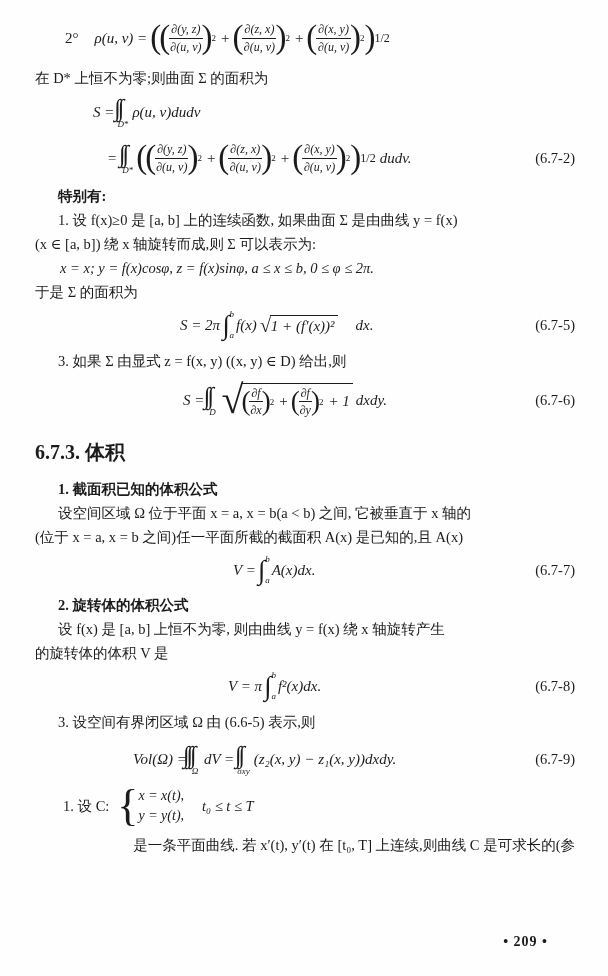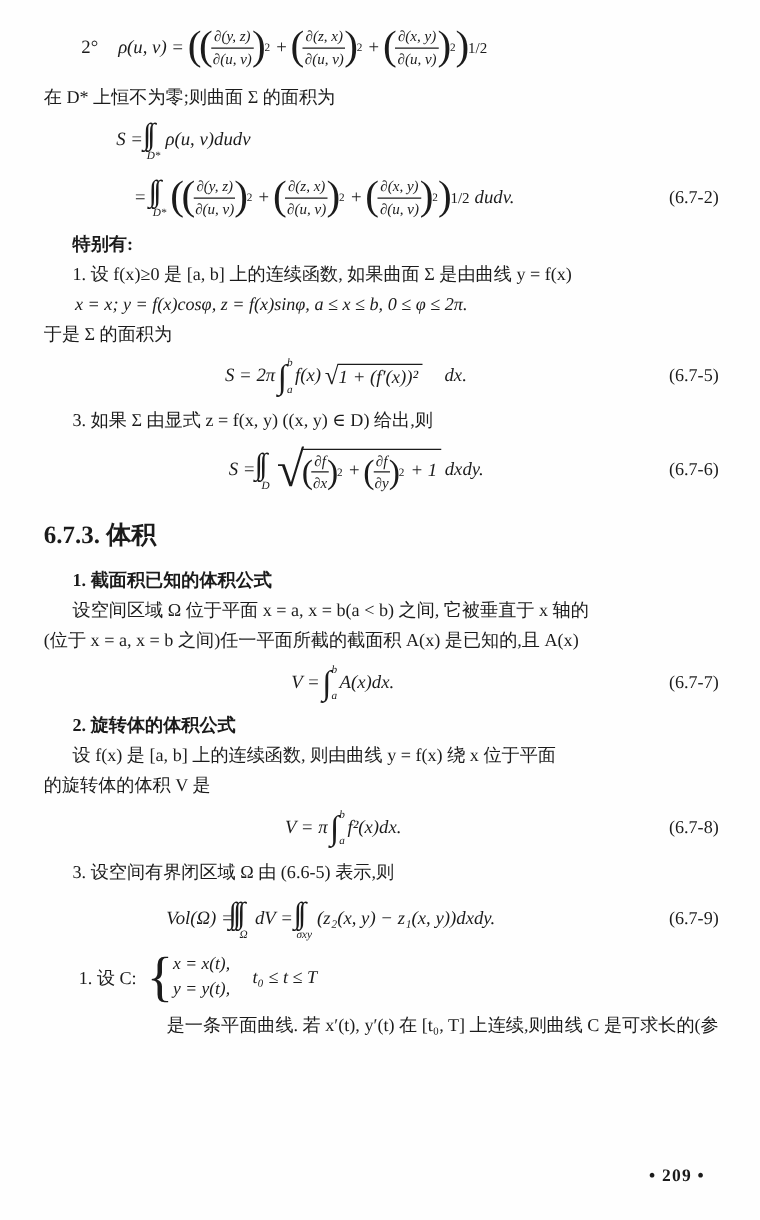--- a/index.html
+++ b/index.html
@@ -30,21 +30,21 @@
                font-size:9px;font-style:italic;line-height:1;padding:1px 0;}
   .sqrt{display:inline-flex;align-items:center;vertical-align:middle;}
   .sqrt .rad{font-style:normal;line-height:0.85;}
   .sqrt .rc{border-top:1.2px solid #1b1b1b;padding:2px 3px 0 1px;display:inline-flex;align-items:center;white-space:nowrap;}
   .sqrt.tall .rad{font-size:40px;margin-right:-2px;}
   .sqrt.small .rad{font-size:20px;margin-right:-1px;}
   .h2{font-size:20px;font-weight:bold;line-height:26px;}
   .cases{display:inline-flex;align-items:center;}
   .cases .brace{font-size:44px;line-height:0.9;font-style:normal;}
   .cases .col{display:flex;flex-direction:column;font-size:14px;line-height:20px;font-style:italic;}
-  .pageno{position:absolute;right:44px;bottom:26px;font-weight:bold;font-size:14px;letter-spacing:1px;}
+  .pageno{position:absolute;right:60px;bottom:26px;font-weight:bold;font-size:14px;letter-spacing:1px;}
 </style>
 </head>
 <body>
 
 <div class="page">
 
   <div class="eq" style="margin-left:30px;height:48px;">
     <span style="font-style:normal;margin-right:16px;">2°</span>
     <span class="math" style="margin-right:4px;">ρ(u, v) =</span>
     <span class="bp">(</span>
@@ -117,20 +117,21 @@
       <span class="bp">)</span>
       <span class="e2">2</span>
       <span class="bp">)</span>
       <span class="eh">1/2</span>
     <span style="margin-left:4px;">dudv.</span>
     <span class="tag">(6.7-2)</span>
   </div>
 
   <div class="t bold ind" style="margin-top:2px;">特别有:</div>
   <div class="t ind">1. 设 f(x)≥0 是 [a, b] 上的连续函数, 如果曲面 Σ 是由曲线 y = f(x)</div>
+  <div class="t">(x ∈ [a, b]) 绕 x 轴旋转而成,则 Σ 可以表示为:</div>
   <div class="t math" style="padding-left:25px;">x = x;  y = f(x)cosφ,  z = f(x)sinφ,  a ≤ x ≤ b,  0 ≤ φ ≤ 2π.</div>
   <div class="t">于是 Σ 的面积为</div>
 
   <div class="eq" style="margin-left:145px;height:38px;margin-top:2px;">
     <span>S = 2π</span>
     <span class="intop">
         <span class="ig">∫</span>
         <span class="lims">
           <span>b</span>
           <span>a</span>
@@ -190,21 +191,21 @@
         <span class="lims">
           <span>b</span>
           <span>a</span>
         </span>
       </span>
     <span>A(x)dx.</span>
     <span class="tag">(6.7-7)</span>
   </div>
 
   <div class="t bold ind" style="margin-top:5px;">2. 旋转体的体积公式</div>
-  <div class="t ind">设 f(x) 是 [a, b] 上的连续函数, 则由曲线 y = f(x) 绕 x 位于平面</div>
+  <div class="t ind">设 f(x) 是 [a, b] 上恒不为零, 则由曲线 y = f(x) 绕 x 轴旋转产生</div>
   <div class="t">的旋转体的体积 V 是</div>
 
   <div class="eq" style="margin-left:193px;height:36px;margin-top:3px;">
     <span>V = π</span>
     <span class="intop">
         <span class="ig">∫</span>
         <span class="lims">
           <span>b</span>
           <span>a</span>
         </span>

